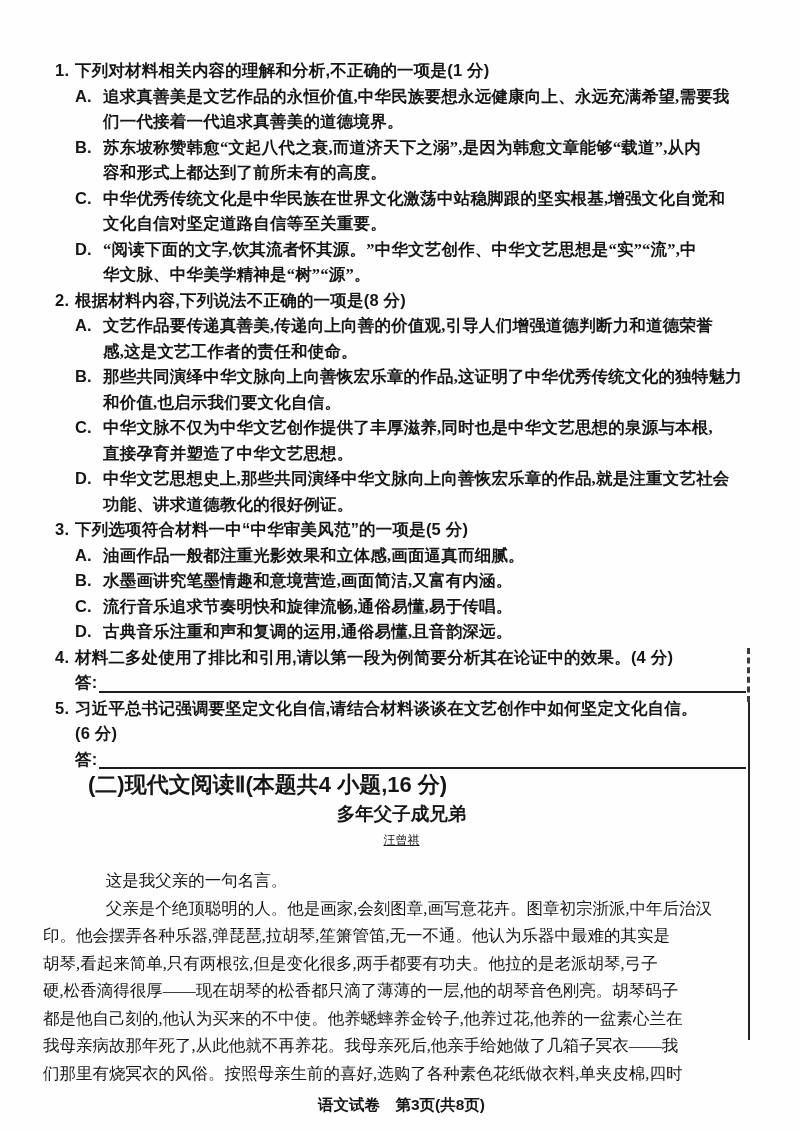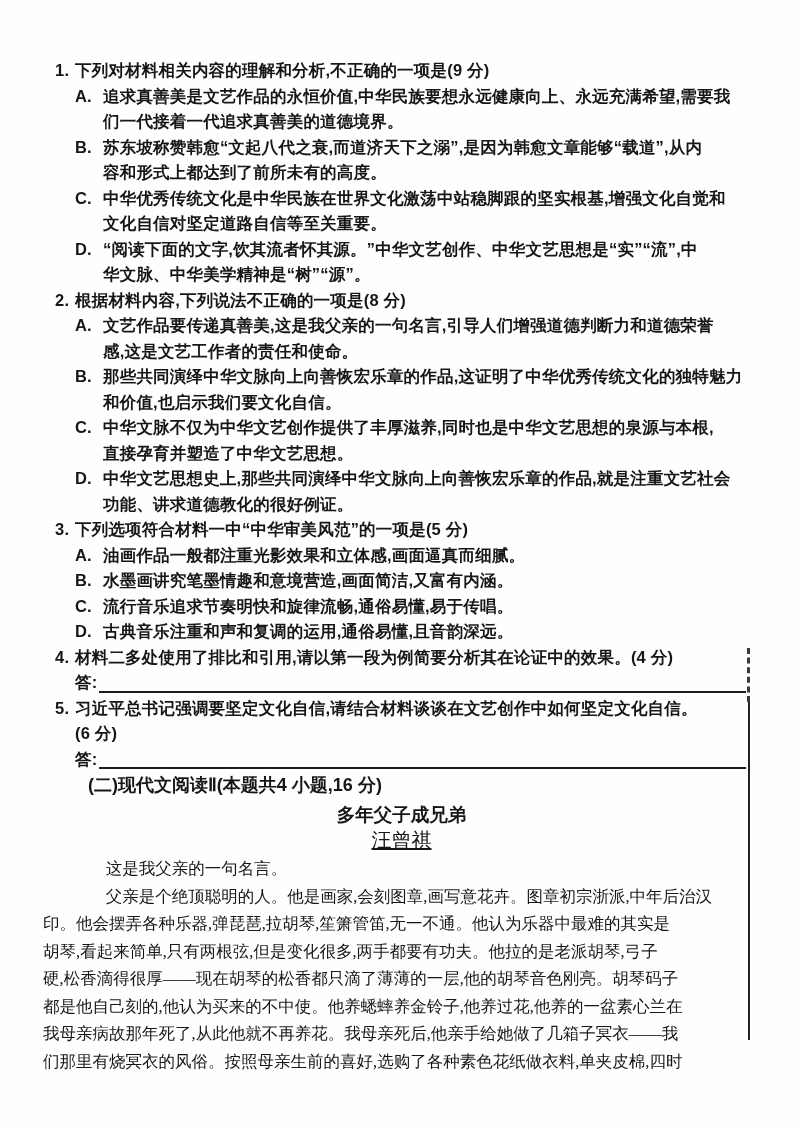--- a/index.html
+++ b/index.html
@@ -26,58 +26,58 @@
     font-size: 16.5px;
     line-height: 25.5px;
     letter-spacing: 0.2px;
   }
   .q-row { display: flex; align-items: flex-start; }
   .q-num { flex: 0 0 20px; }
   .q-stem { flex: 1; white-space: pre-line; }
   .opts { margin-left: 20px; }
   .opt { display: flex; align-items: flex-start; }
   .opt-label { flex: 0 0 28px; }
-  .opt-text { flex: 1; white-space: pre-line; }
+  .opt-text { flex: 1; white-space: pre-line; font-family: Liberation Serif, serif; }
   .answer-row { display: flex; align-items: flex-end; margin-left: 20px; }
   .answer-label { flex: none; }
   .answer-underline {
     flex: 1;
     border-bottom: 2px solid #1d1d1d;
     height: 19px;
     margin: 0 2px 3px 2px;
   }
   
   .section-head {
     margin-left: 33px;
     font-family: "Liberation Sans", sans-serif;
     font-weight: 700;
-    font-size: 18px;
+    font-size: 22px;
     line-height: 26px;
   }
   .passage-title {
     text-align: center;
-    font-family: Liberation Sans, sans-serif;
+    font-family: Liberation Serif, serif;
     font-weight: 700;
     font-size: 18.5px;
     line-height: 27px;
     margin-top: 3px;
   }
   .passage-author {
     text-align: center;
-    font-size: 20px;
+    font-size: 12px;
     line-height: 25px;
     text-decoration: underline;
   }
   
   .passage {
     margin-left: -12px;
     margin-right: -2px;
     font-size: 16.5px;
     line-height: 27.5px;
-    margin-top: 2px;
+    margin-top: 14px;
   }
   .passage p {
     margin: 0;
     white-space: pre-line;
     text-indent: 3.8em;
   }
   
   .footer {
     text-align: center;
     font-family: "Liberation Sans", sans-serif;
@@ -107,21 +107,21 @@
 <body>
 
 <div class="page">
   <div class="content">
 
     <div class="questions">
 
       <div>
         <div class="q-row">
           <span class="q-num">1.</span>
-          <span class="q-stem">下列对材料相关内容的理解和分析,不正确的一项是(9 分)</span>
+          <span class="q-stem">下列对材料相关内容的理解和分析,不正确的一项是(1 分)</span>
         </div>
         <div class="opts">
           <div class="opt">
             <span class="opt-label">A.</span>
             <span class="opt-text">追求真善美是文艺作品的永恒价值,中华民族要想永远健康向上、永远充满希望,需要我
 们一代接着一代追求真善美的道德境界。</span>
           </div>
           <div class="opt">
             <span class="opt-label">B.</span>
             <span class="opt-text">苏东坡称赞韩愈“文起八代之衰,而道济天下之溺”,是因为韩愈文章能够“载道”,从内
@@ -141,21 +141,21 @@
       </div>
 
       <div>
         <div class="q-row">
           <span class="q-num">2.</span>
           <span class="q-stem">根据材料内容,下列说法不正确的一项是(8 分)</span>
         </div>
         <div class="opts">
           <div class="opt">
             <span class="opt-label">A.</span>
-            <span class="opt-text">文艺作品要传递真善美,这是我父亲的一句名言,引导人们增强道德判断力和道德荣誉
+            <span class="opt-text">文艺作品要传递真善美,传递向上向善的价值观,引导人们增强道德判断力和道德荣誉
 感,这是文艺工作者的责任和使命。</span>
           </div>
           <div class="opt">
             <span class="opt-label">B.</span>
             <span class="opt-text">那些共同演绎中华文脉向上向善恢宏乐章的作品,这证明了中华优秀传统文化的独特魅力
 和价值,也启示我们要文化自信。</span>
           </div>
           <div class="opt">
             <span class="opt-label">C.</span>
             <span class="opt-text">中华文脉不仅为中华文艺创作提供了丰厚滋养,同时也是中华文艺思想的泉源与本根,
@@ -230,18 +230,19 @@
       <p>这是我父亲的一句名言。</p>
       <p>父亲是个绝顶聪明的人。他是画家,会刻图章,画写意花卉。图章初宗浙派,中年后治汉
 印。他会摆弄各种乐器,弹琵琶,拉胡琴,笙箫管笛,无一不通。他认为乐器中最难的其实是
 胡琴,看起来简单,只有两根弦,但是变化很多,两手都要有功夫。他拉的是老派胡琴,弓子
 硬,松香滴得很厚——现在胡琴的松香都只滴了薄薄的一层,他的胡琴音色刚亮。胡琴码子
 都是他自己刻的,他认为买来的不中使。他养蟋蟀养金铃子,他养过花,他养的一盆素心兰在
 我母亲病故那年死了,从此他就不再养花。我母亲死后,他亲手给她做了几箱子冥衣——我
 们那里有烧冥衣的风俗。按照母亲生前的喜好,选购了各种素色花纸做衣料,单夹皮棉,四时</p>
     </div>
 
+    <div class="footer">语文试卷　第3页(共8页)</div>
 
   </div>
 
   <div class="artifact-dash"></div>
   <div class="artifact-line"></div>
 </div>
 
 </body></html>

